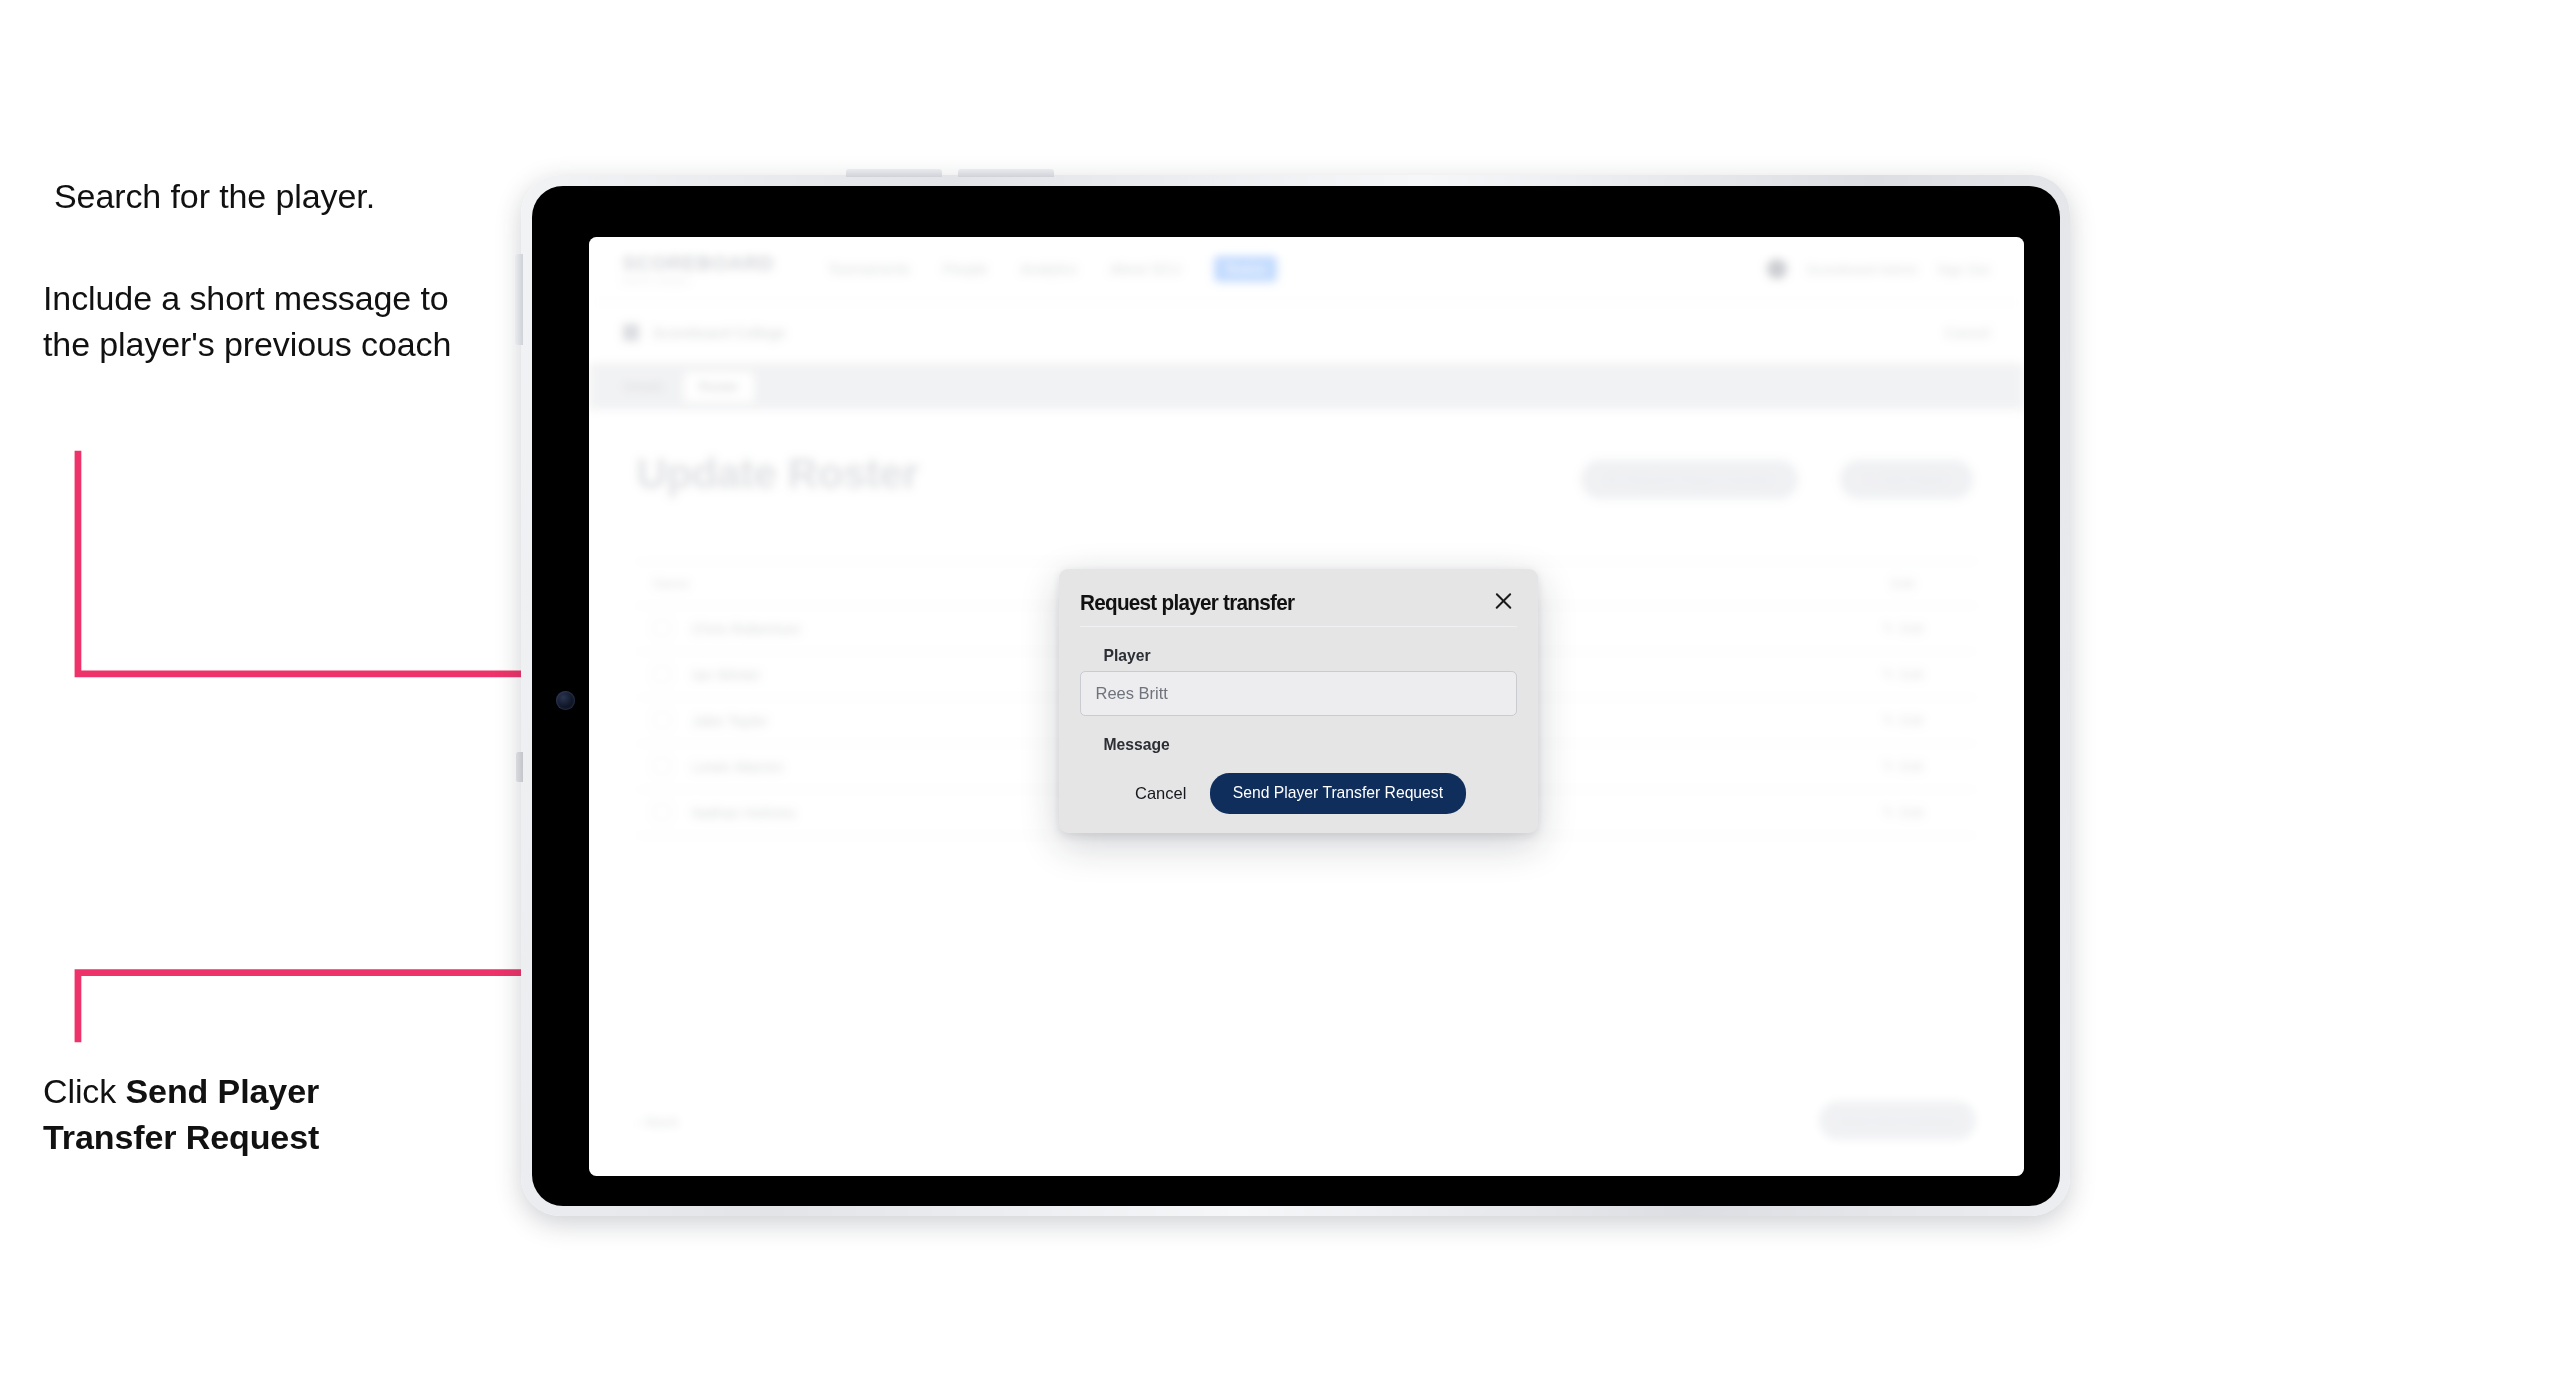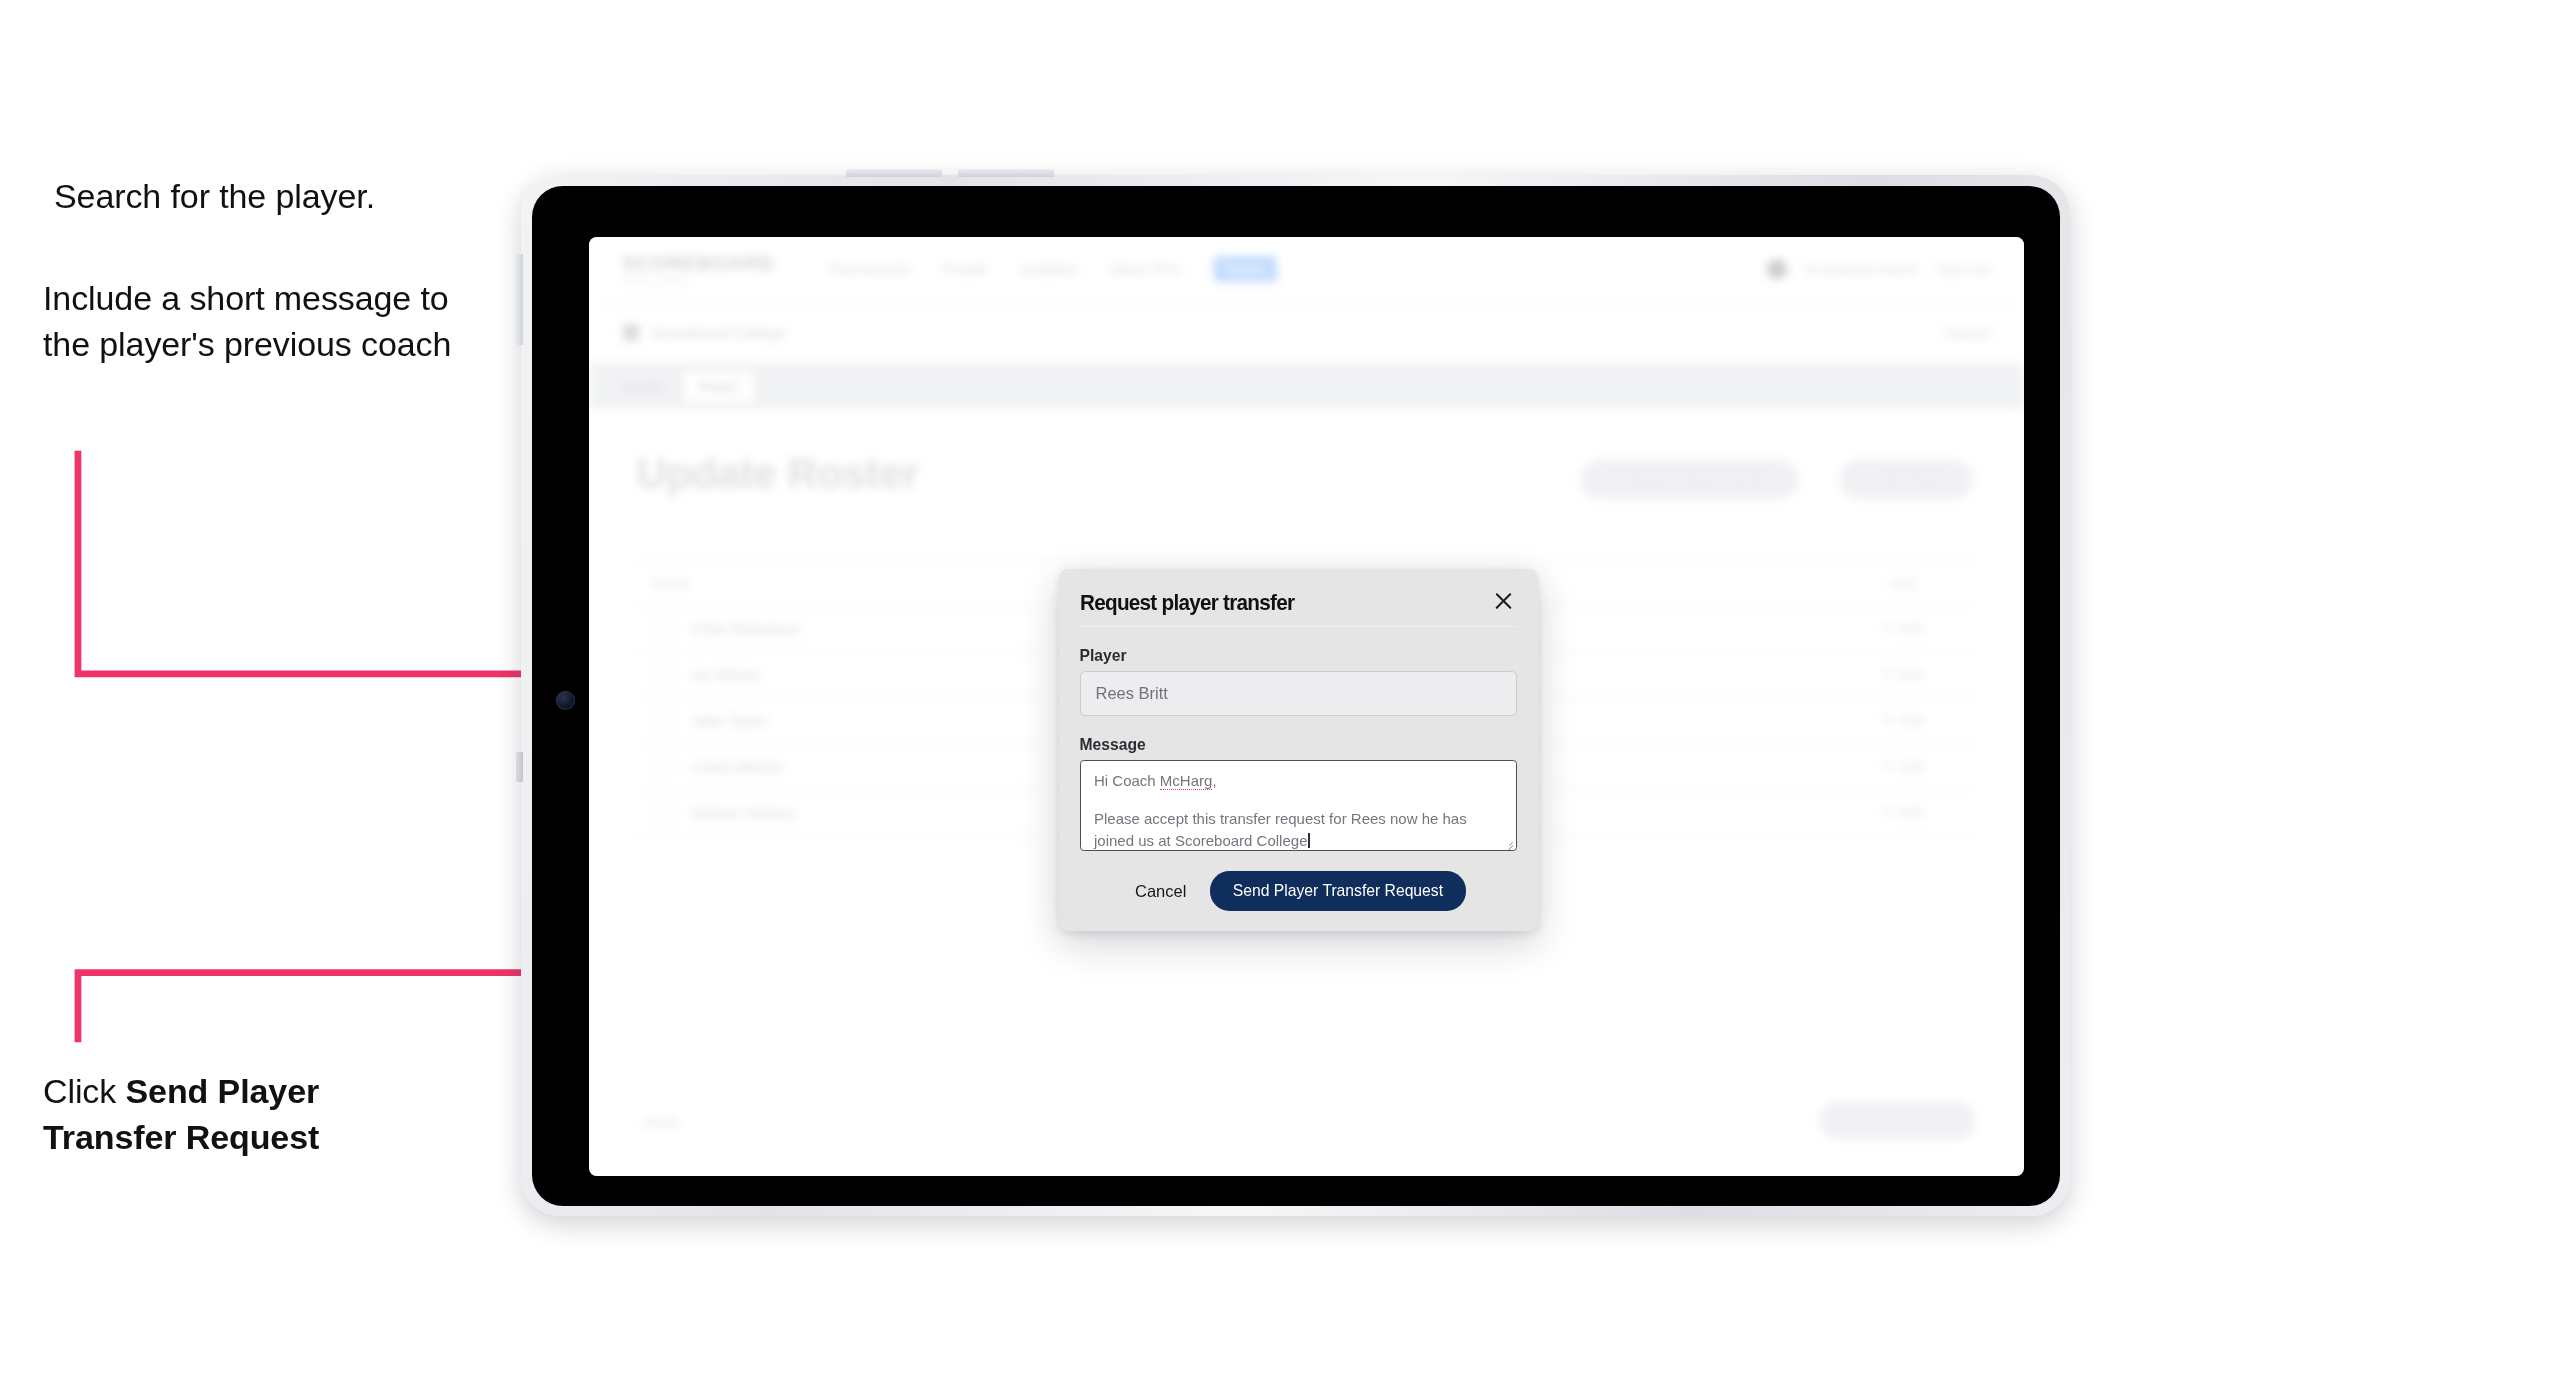--- a/index.html
+++ b/index.html
@@ -210,21 +210,21 @@
 
   #modal-desc {
     margin-top: 15px;
     font-size: 15px;
     line-height: 1.5;
     color: #7a7e86;
   }
 
   .field-label {
     margin-top: 19.5px; margin-bottom: 6.7px;
-    font-size: 15.7px; font-weight: bold; color: #2b2e35;
+    font-size: 15.7px; font-weight: bold; color: #2b2e35; margin-left: 24px;
   }
 
   #player-input {
     width: 100%; height: 45px;
     background: #ededef;
     border: 0.7px solid #c9cbd0;
     border-radius: 5.2px;
     padding: 16px 15px;
     font-family: "Liberation Sans", sans-serif;
     font-size: 16.5px;
@@ -412,29 +412,20 @@
             <div id="modal-close"></div>
           </div>
 
 
           <div class="field-label">Player</div>
           <div id="player-input">
             <span>Rees Britt</span>
           </div>
 
           <div class="field-label">Message</div>
-          <div id="message-box">
-            <div class="msg-line"><span>Hi Coach </span><span class="spell">McHarg</span><span>,</span></div>
-            <div class="msg-gap"></div>
-            <div class="msg-line wrap"><span>Please accept this transfer request for Rees now he has joined us at Scoreboard College</span><span class="caret"></span></div>
-            <div id="resize-grip">
-              <span></span>
-                <span></span>
-            </div>
-          </div>
 
           <div id="modal-actions">
             <div id="btn-cancel">Cancel</div>
             <div id="btn-send">Send Player Transfer Request</div>
           </div>
 
         </div>
 
       </div>
     </div>

